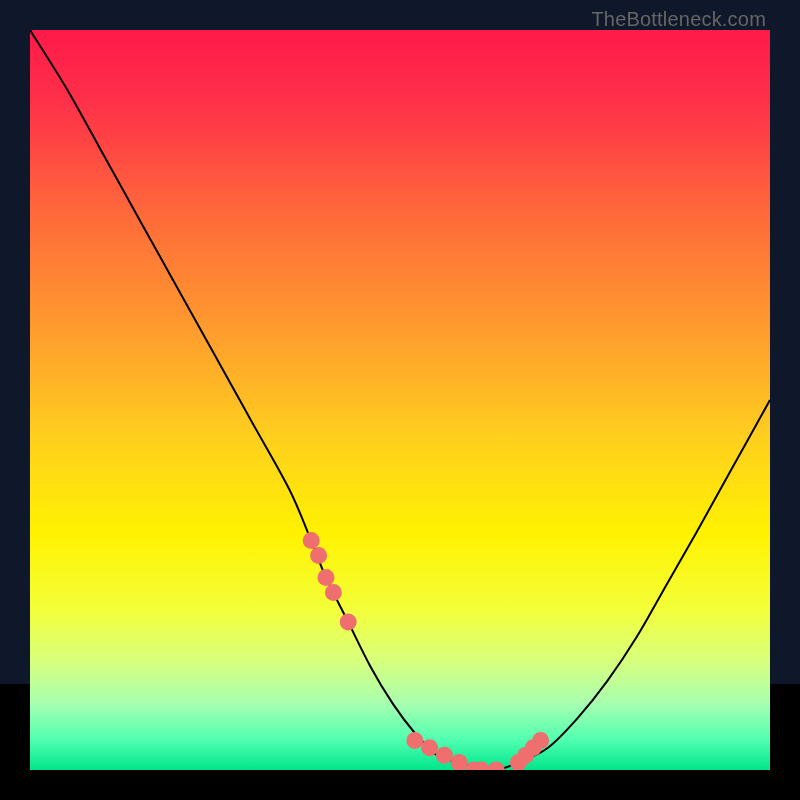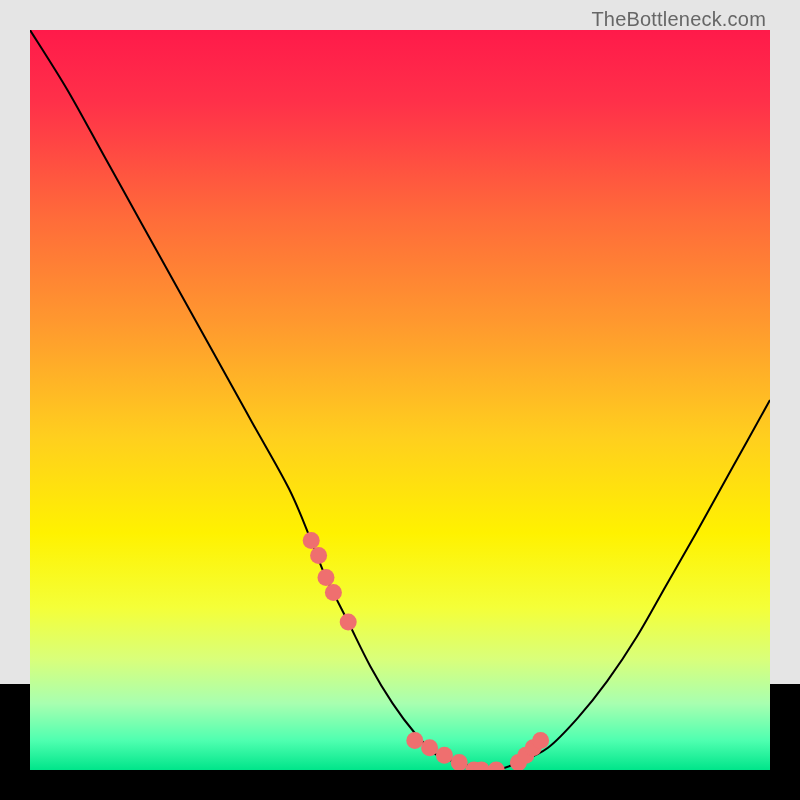--- a/index.html
+++ b/index.html
@@ -1,20 +1,20 @@
 <!DOCTYPE html>
 <html><head>
 <meta charset="utf-8">
 <style>
   * { margin: 0; padding: 0; box-sizing: border-box; }
   html, body { width: 800px; height: 800px; overflow: hidden; background: #000; }
   .container {
     width: 800px;
     height: 684px;
-    background: #e5e5e5;
+    background: #0f172a;
     position: relative;
   }
   .plot-area {
     position: absolute;
     left: 30px;
     top: 30px;
     width: 740px;
     height: 740px;
   }
   .gradient-bg {

